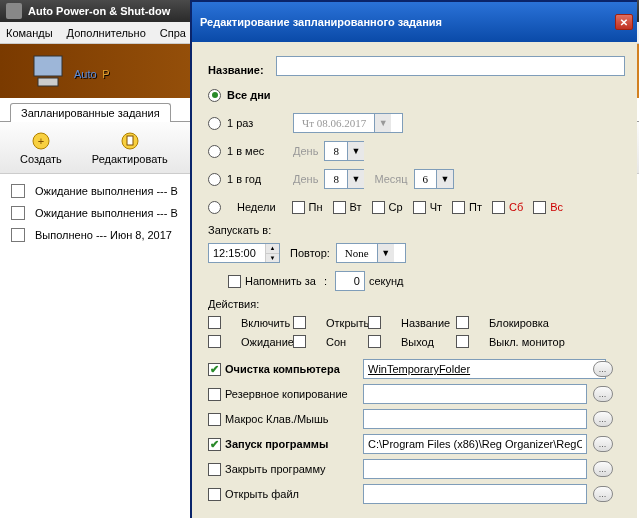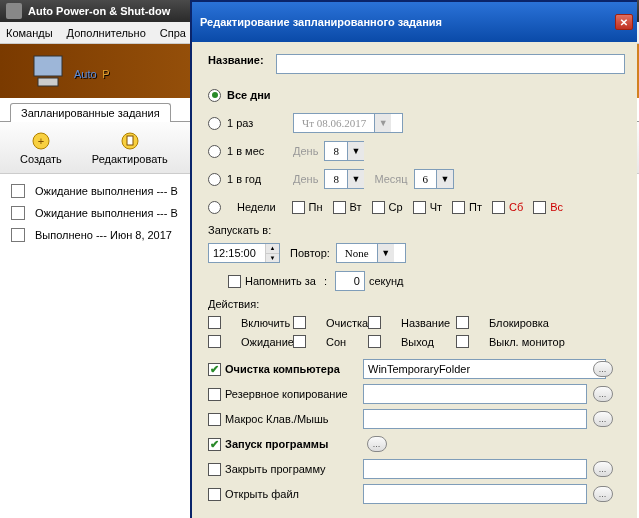--- a/index.html
+++ b/index.html
@@ -21,21 +21,21 @@
   .tool-ico { width: 20px; height: 20px; }
   .list { padding: 6px 10px; }
   .list-row { display: flex; align-items: center; height: 22px; border: 1px solid transparent; }
   .list-chk { width: 14px; height: 14px; border: 1px solid #777; margin-right: 10px; background: #fff; }
   
   
   .dialog { position: absolute; left: 190px; top: 0; width: 447px; height: 518px; background: #ece9d8; border: 2px solid #0a246a; border-right: none; border-bottom: none; }
   .dlg-title { background: linear-gradient(#2a72d8, #0a4aa8); color: #fff; height: 40px; display: flex; align-items: center; justify-content: space-between; padding: 0 4px 0 8px; font-weight: bold; font-size: 12px; }
   .close-btn { width: 18px; height: 16px; background: linear-gradient(#e07060, #c03020); border: 1px solid #a02010; border-radius: 2px; color: #fff; display: flex; align-items: center; justify-content: center; font-weight: bold; font-size: 10px; cursor: pointer; }
   .dlg-body { padding: 12px 12px 0 16px; }
-  .row { display: flex; align-items: flex-start; margin-bottom: 8px; min-height: 22px; }
+  .row { display: flex; align-items: flex-end; margin-bottom: 8px; min-height: 22px; }
   .bold { font-weight: bold; }
   .lbl-name { width: 68px; }
   .txt { border: 1px solid #7f9db9; height: 20px; padding: 1px 4px; background: #fff; }
   .txt.long { flex: 1; }
   .radio { width: 13px; height: 13px; border: 1px solid #555; border-radius: 50%; margin-right: 6px; display: inline-flex; align-items: center; justify-content: center; background: #fff; }
   .radio.on::after { content: ""; width: 6px; height: 6px; background: #2a8a2a; border-radius: 50%; }
   .opt-row { display: flex; align-items: center; margin-bottom: 6px; height: 22px; }
   .opt-lbl { margin-right: 14px; min-width: 52px; }
   .disabled { color: #999; }
   .combo { border: 1px solid #7f9db9; height: 20px; display: inline-flex; align-items: center; background: #fff; }
@@ -218,21 +218,21 @@
     </div>
 
     <div class="section-lbl">Действия:</div>
     <div class="act-grid">
       <span class="act-item">
           <span class="chk"></span>
           <span>Включить</span>
         </span>
       <span class="act-item">
           <span class="chk"></span>
-          <span>Очистка</span>
+          <span>Открыть</span>
         </span>
       <span class="act-item">
           <span class="chk"></span>
           <span>Название</span>
         </span>
       <span class="act-item">
           <span class="chk"></span>
           <span>Блокировка</span>
         </span>
       <span class="act-item">
@@ -252,21 +252,21 @@
           <span>Выкл. монитор</span>
         </span>
     </div>
 
     <div id="programs-container">
         <div class="prog-row">
           <span class="chk-wrap">
             <span class="chk on"></span>
             <span class="bold">Очистка компьютера</span>
           </span>
-          <input class="txt" value="WinTemporaryFolder" style="width: 243px;">
+          <input class="txt" value="WinTemporaryFolder" style="width: 243px; text-decoration: underline;">
           <div class="browse-btn">…</div>
         </div>
         <div class="prog-row">
           <span class="chk-wrap">
             <span class="chk"></span>
             <span>Резервное копирование</span>
           </span>
           <input class="txt" style="width: 224px;">
           <div class="browse-btn">…</div>
         </div>
@@ -276,20 +276,21 @@
             <span>Макрос Клав./Мышь</span>
           </span>
           <input class="txt" style="width: 224px;">
           <div class="browse-btn">…</div>
         </div>
         <div class="prog-row">
           <span class="chk-wrap">
             <span class="chk on"></span>
             <span class="bold">Запуск программы</span>
           </span>
+          <input class="txt" value="C:\Program Files (x86)\Reg Organizer\RegO" style="width: 224px;">
           <div class="browse-btn">…</div>
         </div>
         <div class="prog-row">
           <span class="chk-wrap">
             <span class="chk"></span>
             <span>Закрыть программу</span>
           </span>
           <input class="txt" style="width: 224px;">
           <div class="browse-btn">…</div>
         </div>

